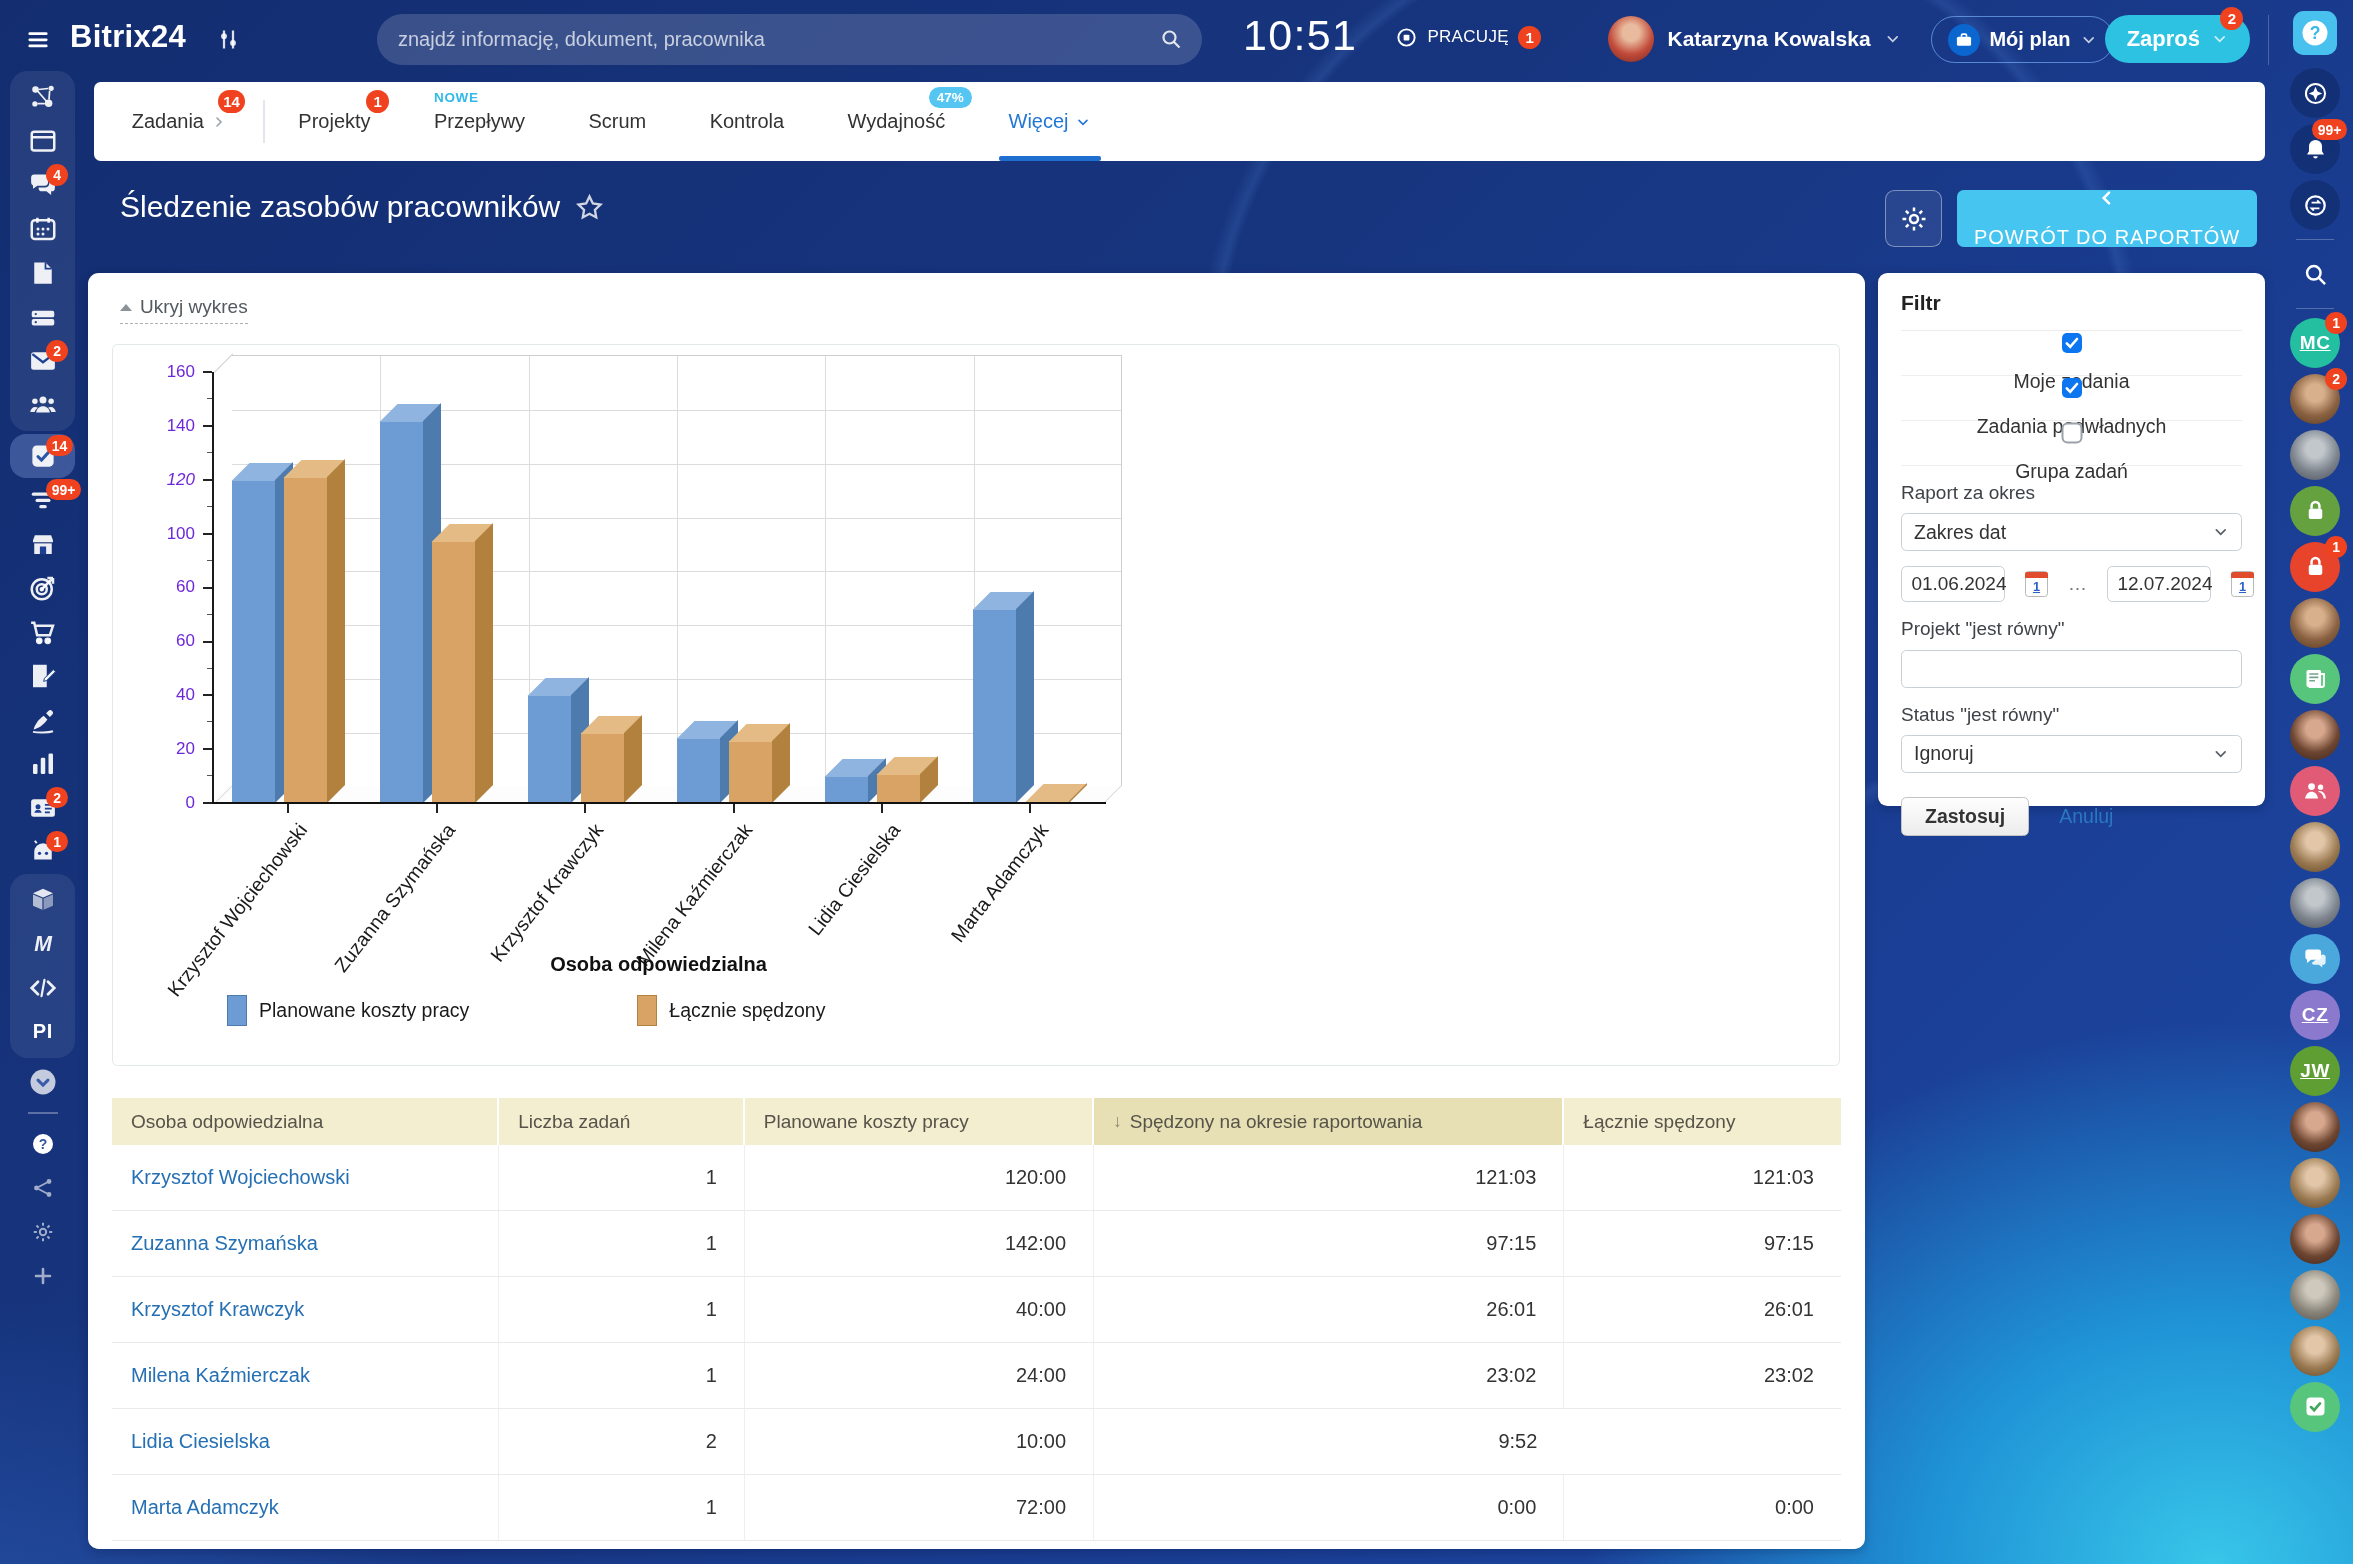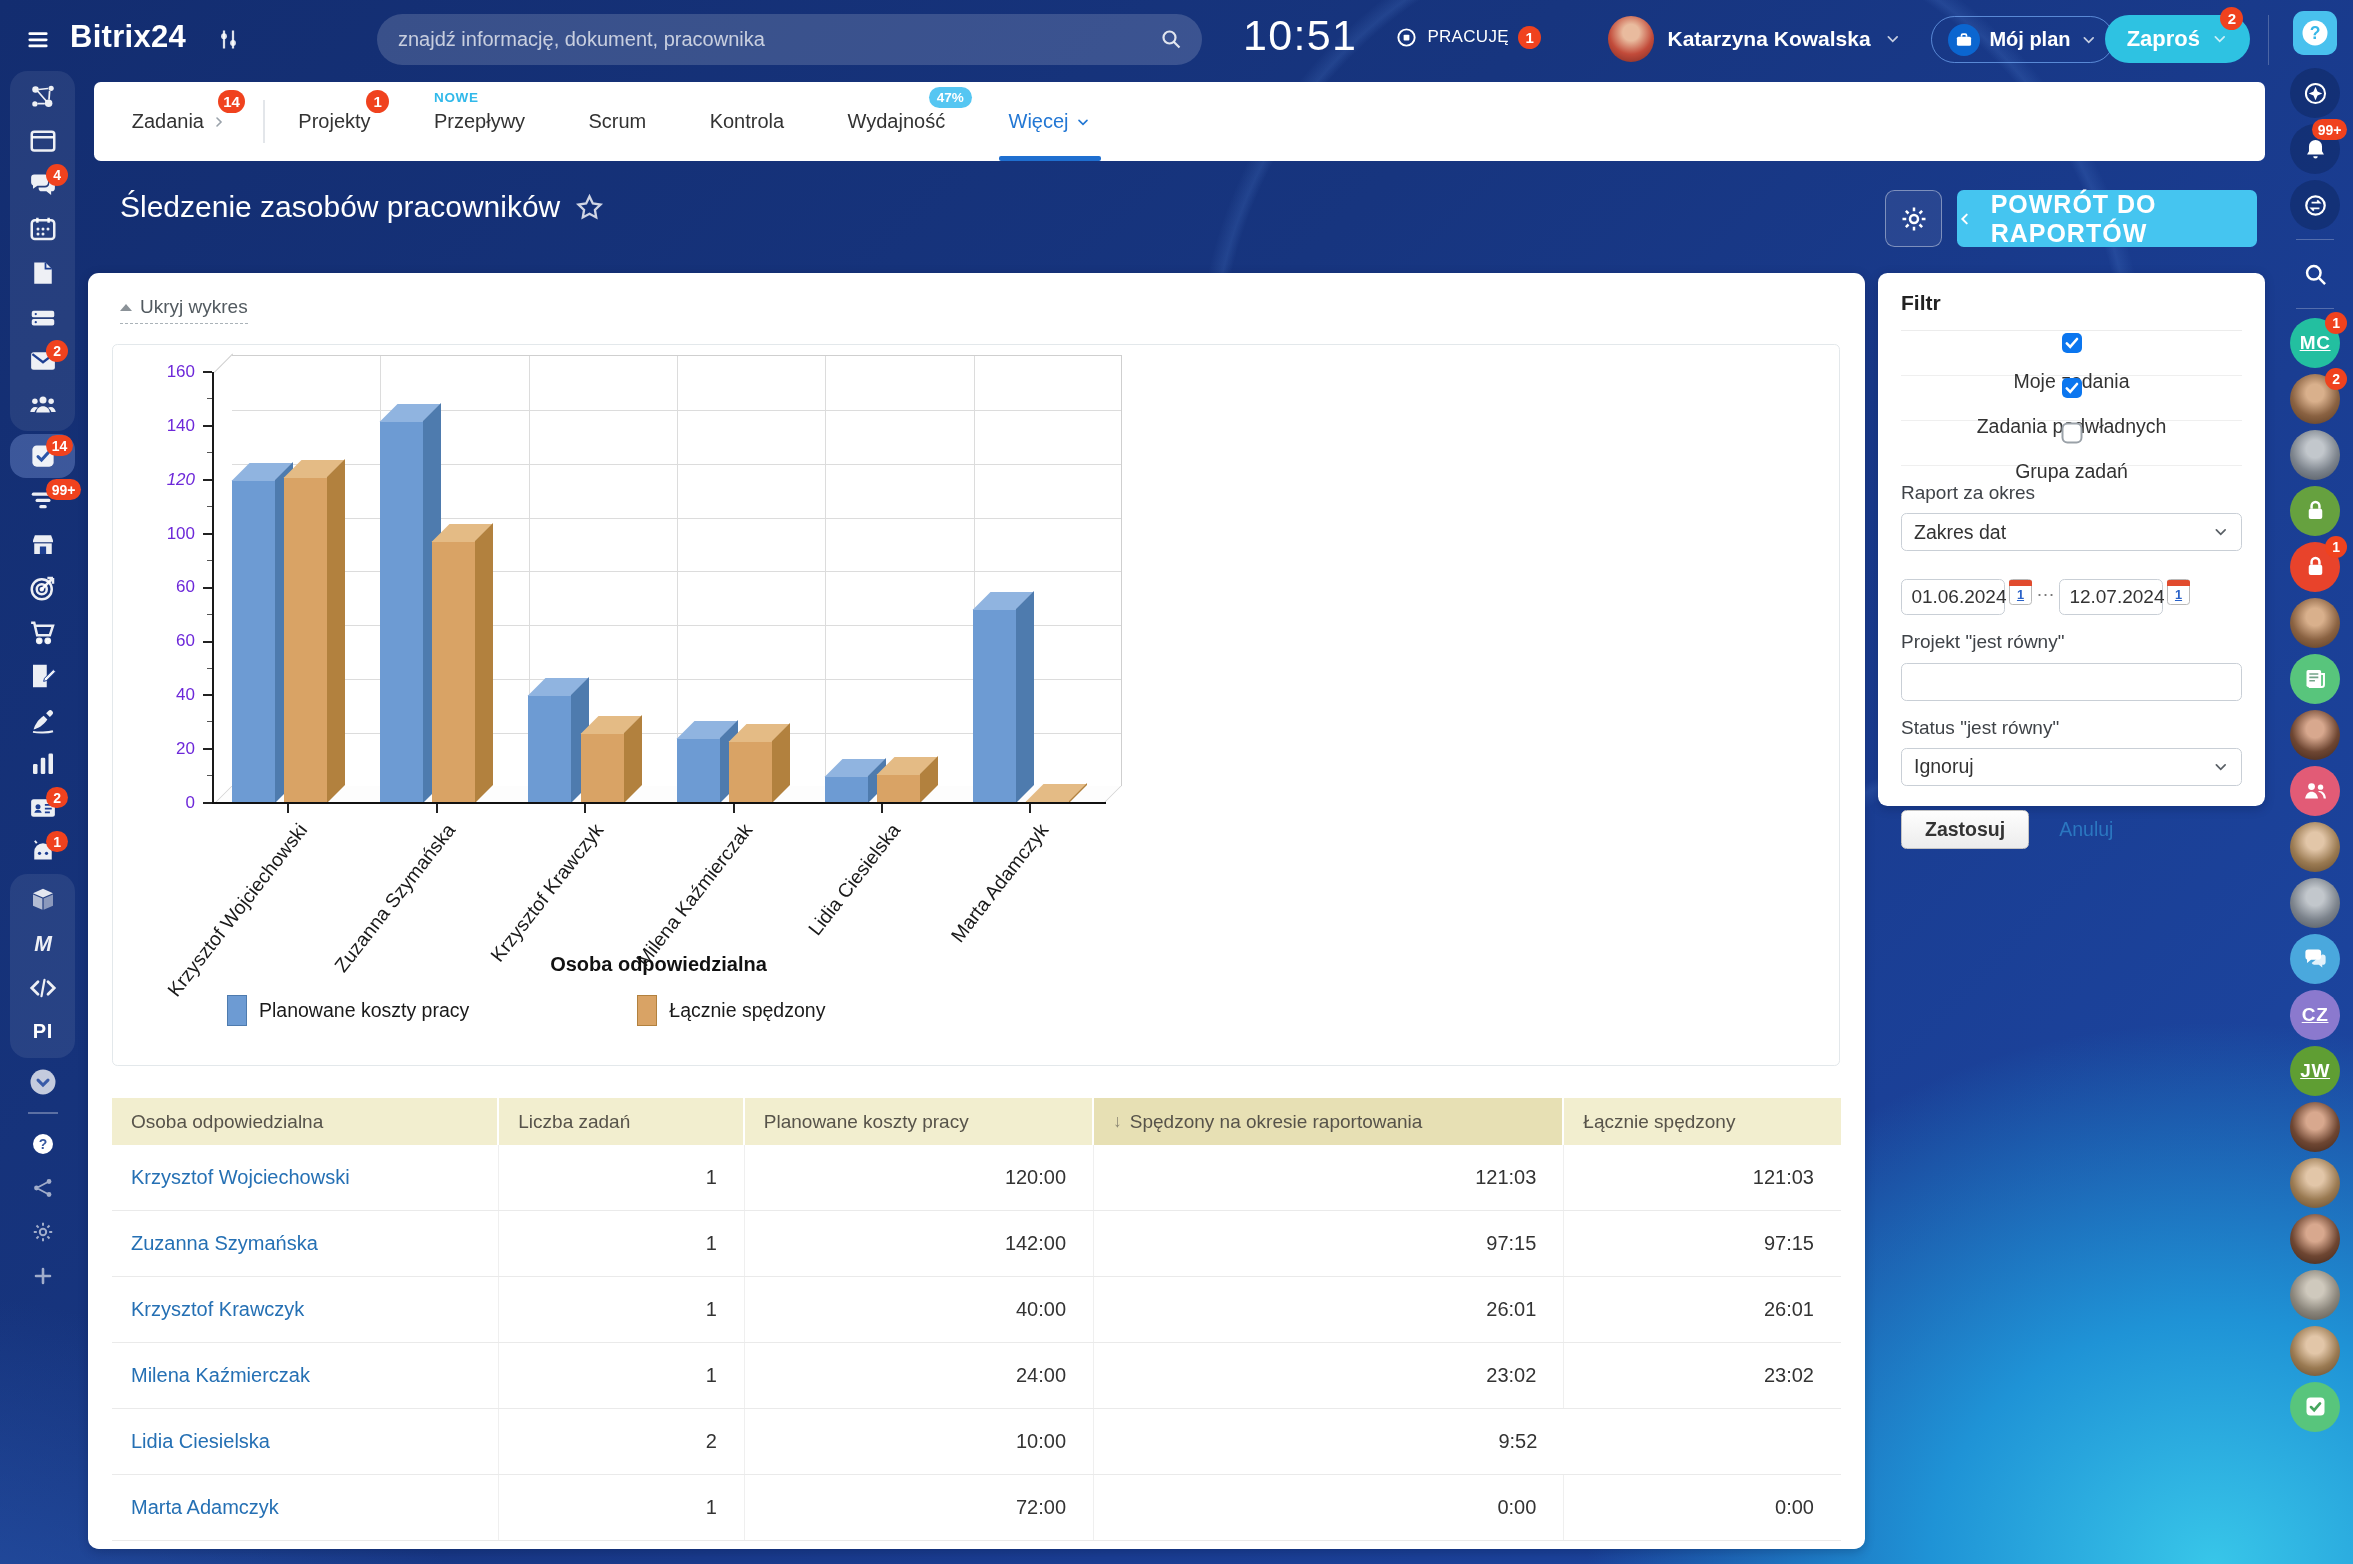--- a/index.html
+++ b/index.html
@@ -60,22 +60,22 @@
   .tab.active::after{content:'';position:absolute;left:-2.7px;right:-2.7px;bottom:0;height:5.4px;background:#1f6fd0;border-radius:2px;}
   .tab-sep{width:1.3px;height:43px;background:#e3e6ea;margin:0 27px 0 -20px;}
 
   
   .ptitle{position:absolute;left:120px;top:190px;display:flex;align-items:center;gap:13.5px;color:#fff;font-size:30px;}
   .star{width:31px;height:31px;color:rgba(255,255,255,0.8);cursor:pointer;}
   .gear-btn{position:absolute;left:1885px;top:190px;width:57px;height:57px;border:1.3px solid rgba(255,255,255,0.4);
     border-radius:9.4px;background:rgba(255,255,255,0.07);display:flex;align-items:center;justify-content:center;cursor:pointer;}
   .gear-btn .ic{width:30px;height:30px;color:#fff;}
   .back-btn{position:absolute;left:1957px;top:190px;width:300px;height:57px;background:#45c5f0;border-radius:6.7px;
-    display:flex;align-items:center;justify-content:center;gap:17.5px;color:#fff;font-size:25px;font-weight:bold;
-    letter-spacing:1px;cursor:pointer;}
+    display:flex;align-items:center;justify-content:center;gap:17.5px;color:#fff;font-size:20px;font-weight:normal;
+    letter-spacing:1px;cursor:pointer;flex-direction:column;}
   .back-btn .ic{width:20px;height:20px;}
 
   
   .panel{position:absolute;left:88px;top:273px;width:1777px;height:1276px;background:#fff;border-radius:10.8px;
     box-shadow:0 2.7px 9.4px rgba(5,15,50,0.25);}
   .hide-link{position:absolute;left:32px;top:23px;display:inline-flex;align-items:center;gap:8px;font-size:19px;
     color:#525a60;border-bottom:1.3px dashed #aab2b8;padding-bottom:5.4px;cursor:pointer;}
   .tri-up{width:0;height:0;border-left:6px solid transparent;border-right:6px solid transparent;border-bottom:7.4px solid #8b9298;}
   .chart-box{position:absolute;left:24px;top:71px;width:1728px;height:722px;border:1.3px solid #e3e8eb;border-radius:5.4px;background:#fff;}
 
@@ -122,21 +122,21 @@
     padding:17.5px 23px;box-shadow:0 2.7px 9.4px rgba(5,15,50,0.25);}
   .ftitle{font-size:21px;font-weight:bold;color:#222;}
   .fdiv{height:1.3px;background:#ececec;margin-top:15px;}
   .fchk-row{display:flex;align-items:center;gap:15px;height:45px;border-bottom:1.3px solid #efefef;cursor:pointer;flex-direction:column;}
   .chk{width:24px;height:24px;flex:0 0 24px;}
   .chk-label{font-size:19.5px;color:#333;}
   .flabel{font-size:19px;color:#3f4348;margin:16px 0 9.4px;}
   .fselect{height:38px;border:1.3px solid #c9cfd6;border-radius:5.4px;display:flex;align-items:center;
     justify-content:space-between;padding:0 12px;font-size:19.5px;color:#333;cursor:pointer;background:#fff;}
   .fselect .chevd{width:17.5px;height:17.5px;color:#5a6066;}
-  .dates{display:flex;align-items:flex-start;gap:4px;margin-top:28px;}
+  .dates{display:flex;align-items:center;gap:20px;margin-top:15px;}
   .dinput{width:104px;height:36px;border:1.3px solid #c9cfd6;border-radius:5.4px;display:flex;align-items:center;
     padding:0 9.4px;font-size:19px;color:#333;background:#fff;}
   .cal{width:23px;height:25.6px;border:1.3px solid #b9b9b9;border-radius:3.4px;background:#fff;position:relative;cursor:pointer;flex:0 0 23px;}
   .cal::before{content:'';position:absolute;left:-0.7px;right:-0.7px;top:-0.7px;height:6px;background:#e14b2e;border-radius:2px 2px 0 0;}
   .cal span{display:block;text-align:center;margin-top:6.7px;color:#2a62c8;font-weight:bold;font-size:12.8px;text-decoration:underline;}
   .dots{color:#777;font-size:19px;}
   .finput{height:38px;border:1.3px solid #c9cfd6;border-radius:5.4px;background:#fff;}
   .fbtns{display:flex;align-items:center;gap:30px;margin-top:24px;}
   .apply{height:39px;padding:0 23px;border:1.3px solid #c3c3c3;border-radius:5.4px;background:linear-gradient(#fefefe,#ececec);
     font-size:19.5px;font-weight:bold;color:#333;display:flex;align-items:center;cursor:pointer;}

